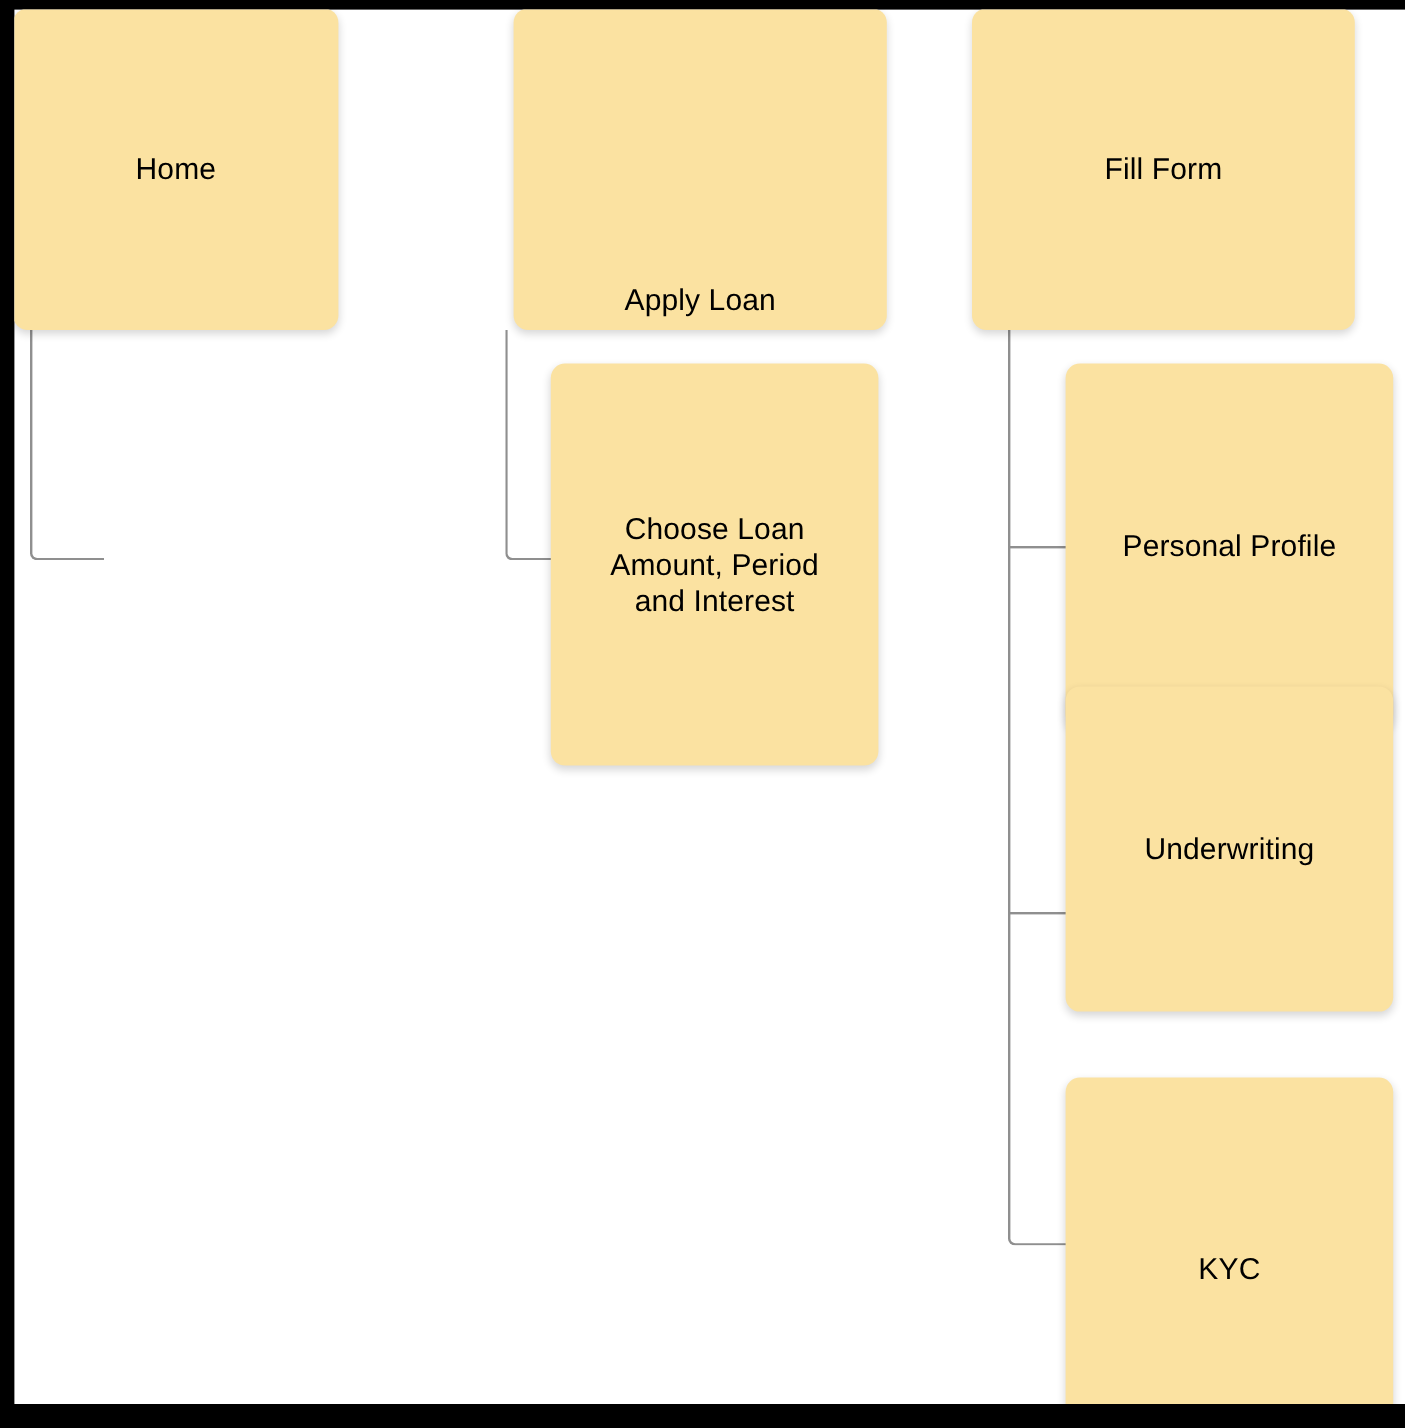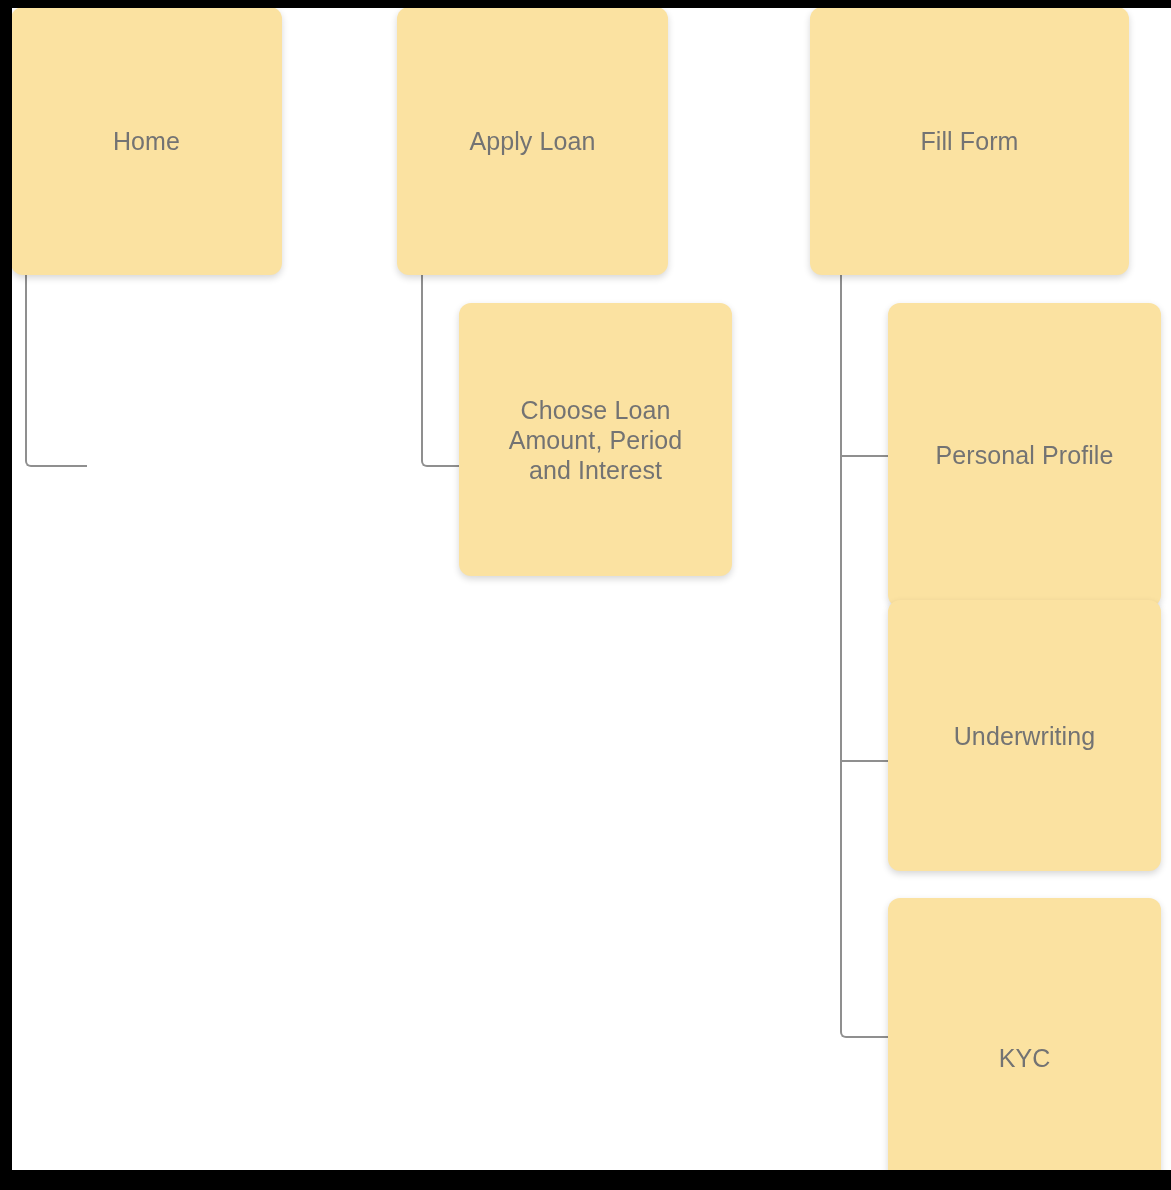--- a/index.html
+++ b/index.html
@@ -57,66 +57,66 @@
     display: flex;
     align-items: center;
     justify-content: center;
     padding: 10px 18px;
   }
   .card-label {
     font-family: "Liberation Sans", sans-serif;
     font-size: 25px;
     font-weight: 400;
     line-height: 1.2;
-    color: #737373;
+    color: #000000;
     text-align: center;
     letter-spacing: 0.1px;
     white-space: pre-line;
   }
 </style>
 </head>
 <body>
 
 <div id="frame">
   <div id="canvas">
 
     <div class="elbow" style="left:13px; top:267px; width:62px; height:192px;"></div>
 
     <div class="card" style="left:-1px; top:-1px; width:271px; height:268px;">
       <span class="card-label">Home</span>
     </div>
 
 
     <div class="elbow" style="left:409px; top:267px; width:53px; height:192px;"></div>
 
-    <div class="card" style="left:385px; top:-1px; width:271px; height:268px;">
+    <div class="card" style="left:416px; top:-1px; width:311px; height:268px;align-items:flex-end;">
       <span class="card-label">Apply Loan</span>
     </div>
 
-    <div class="card" style="left:447px; top:295px; width:273px; height:273px;">
+    <div class="card" style="left:447px; top:295px; width:273px; height:335px;">
       <span class="card-label">Choose Loan
 Amount, Period
 and Interest</span>
     </div>
 
     <div class="elbow" style="left:828px; top:267px; width:59px; height:763px;"></div>
 
     <div class="branch" style="left:828px; top:447px; width:59px;"></div>
 
     <div class="branch" style="left:828px; top:752px; width:59px;"></div>
 
     <div class="card" style="left:798px; top:-1px; width:319px; height:268px;">
       <span class="card-label">Fill Form</span>
     </div>
 
     <div class="card" style="left:876px; top:295px; width:273px; height:304px;">
       <span class="card-label">Personal Profile</span>
     </div>
 
-    <div class="card" style="left:876px; top:592px; width:273px; height:271px;">
+    <div class="card" style="left:876px; top:564px; width:273px; height:271px;">
       <span class="card-label">Underwriting</span>
     </div>
 
     <div class="card" style="left:876px; top:890px; width:273px; height:319px;">
       <span class="card-label">KYC</span>
     </div>
 
   </div>
 </div>
 

